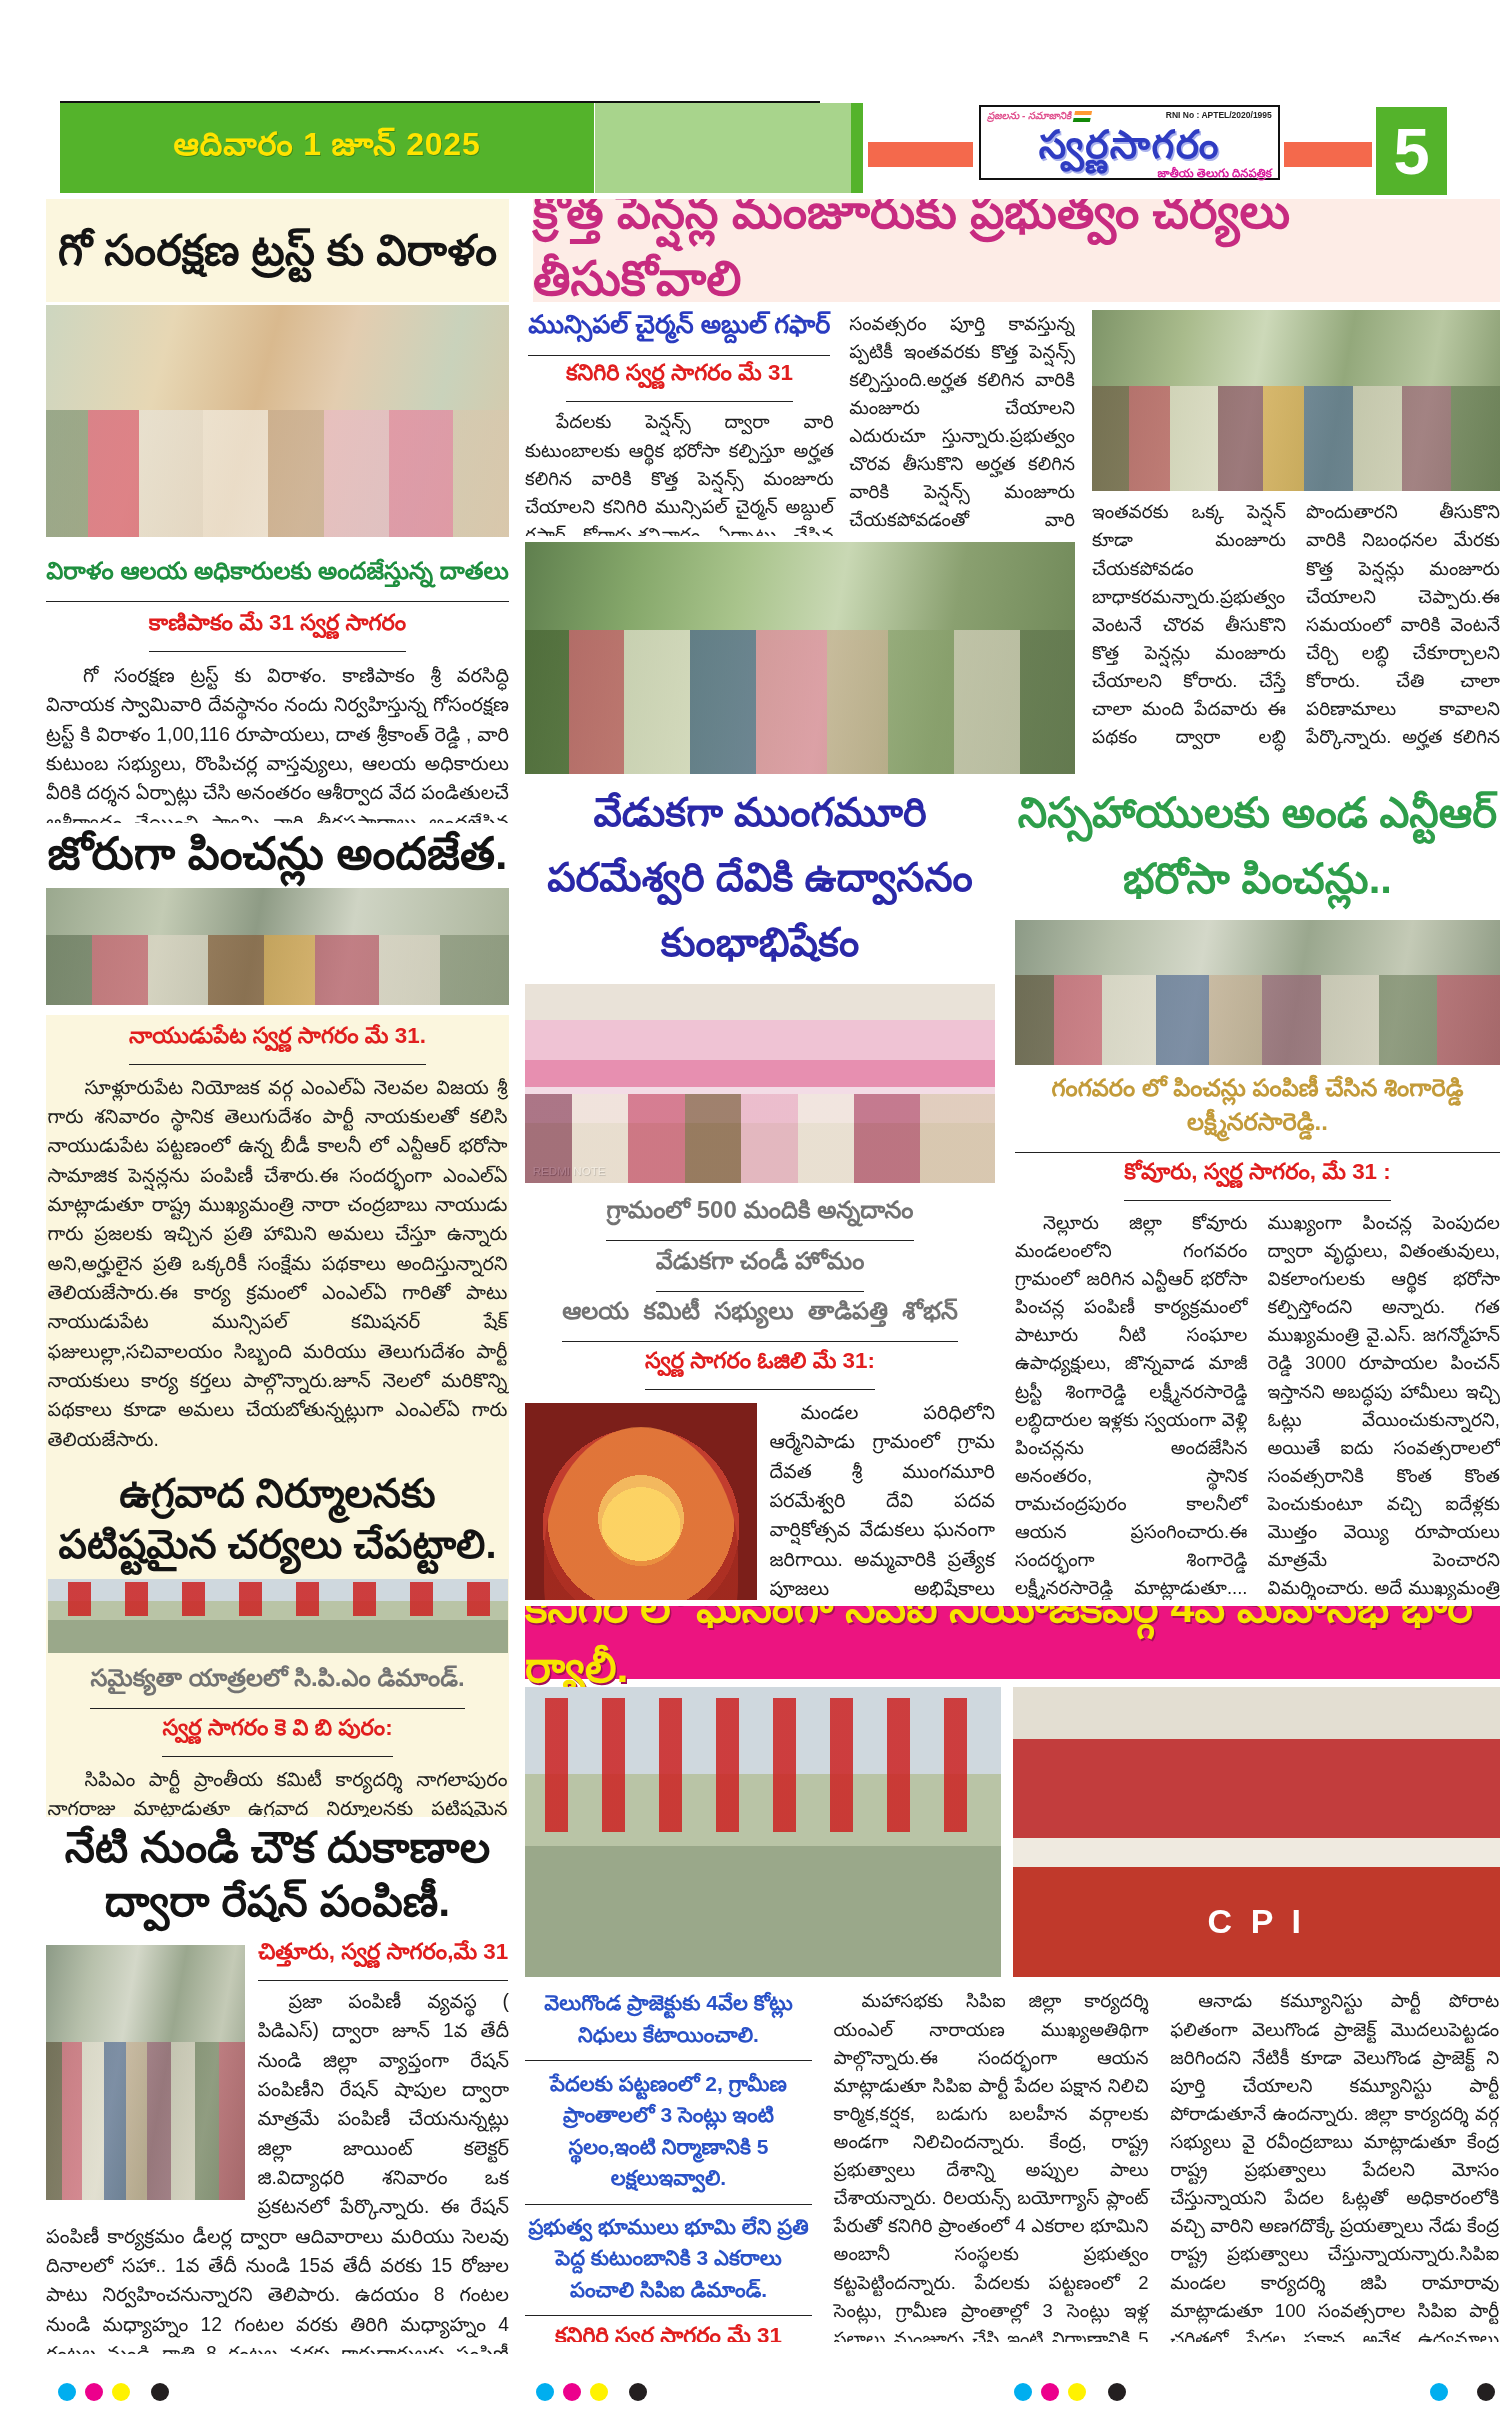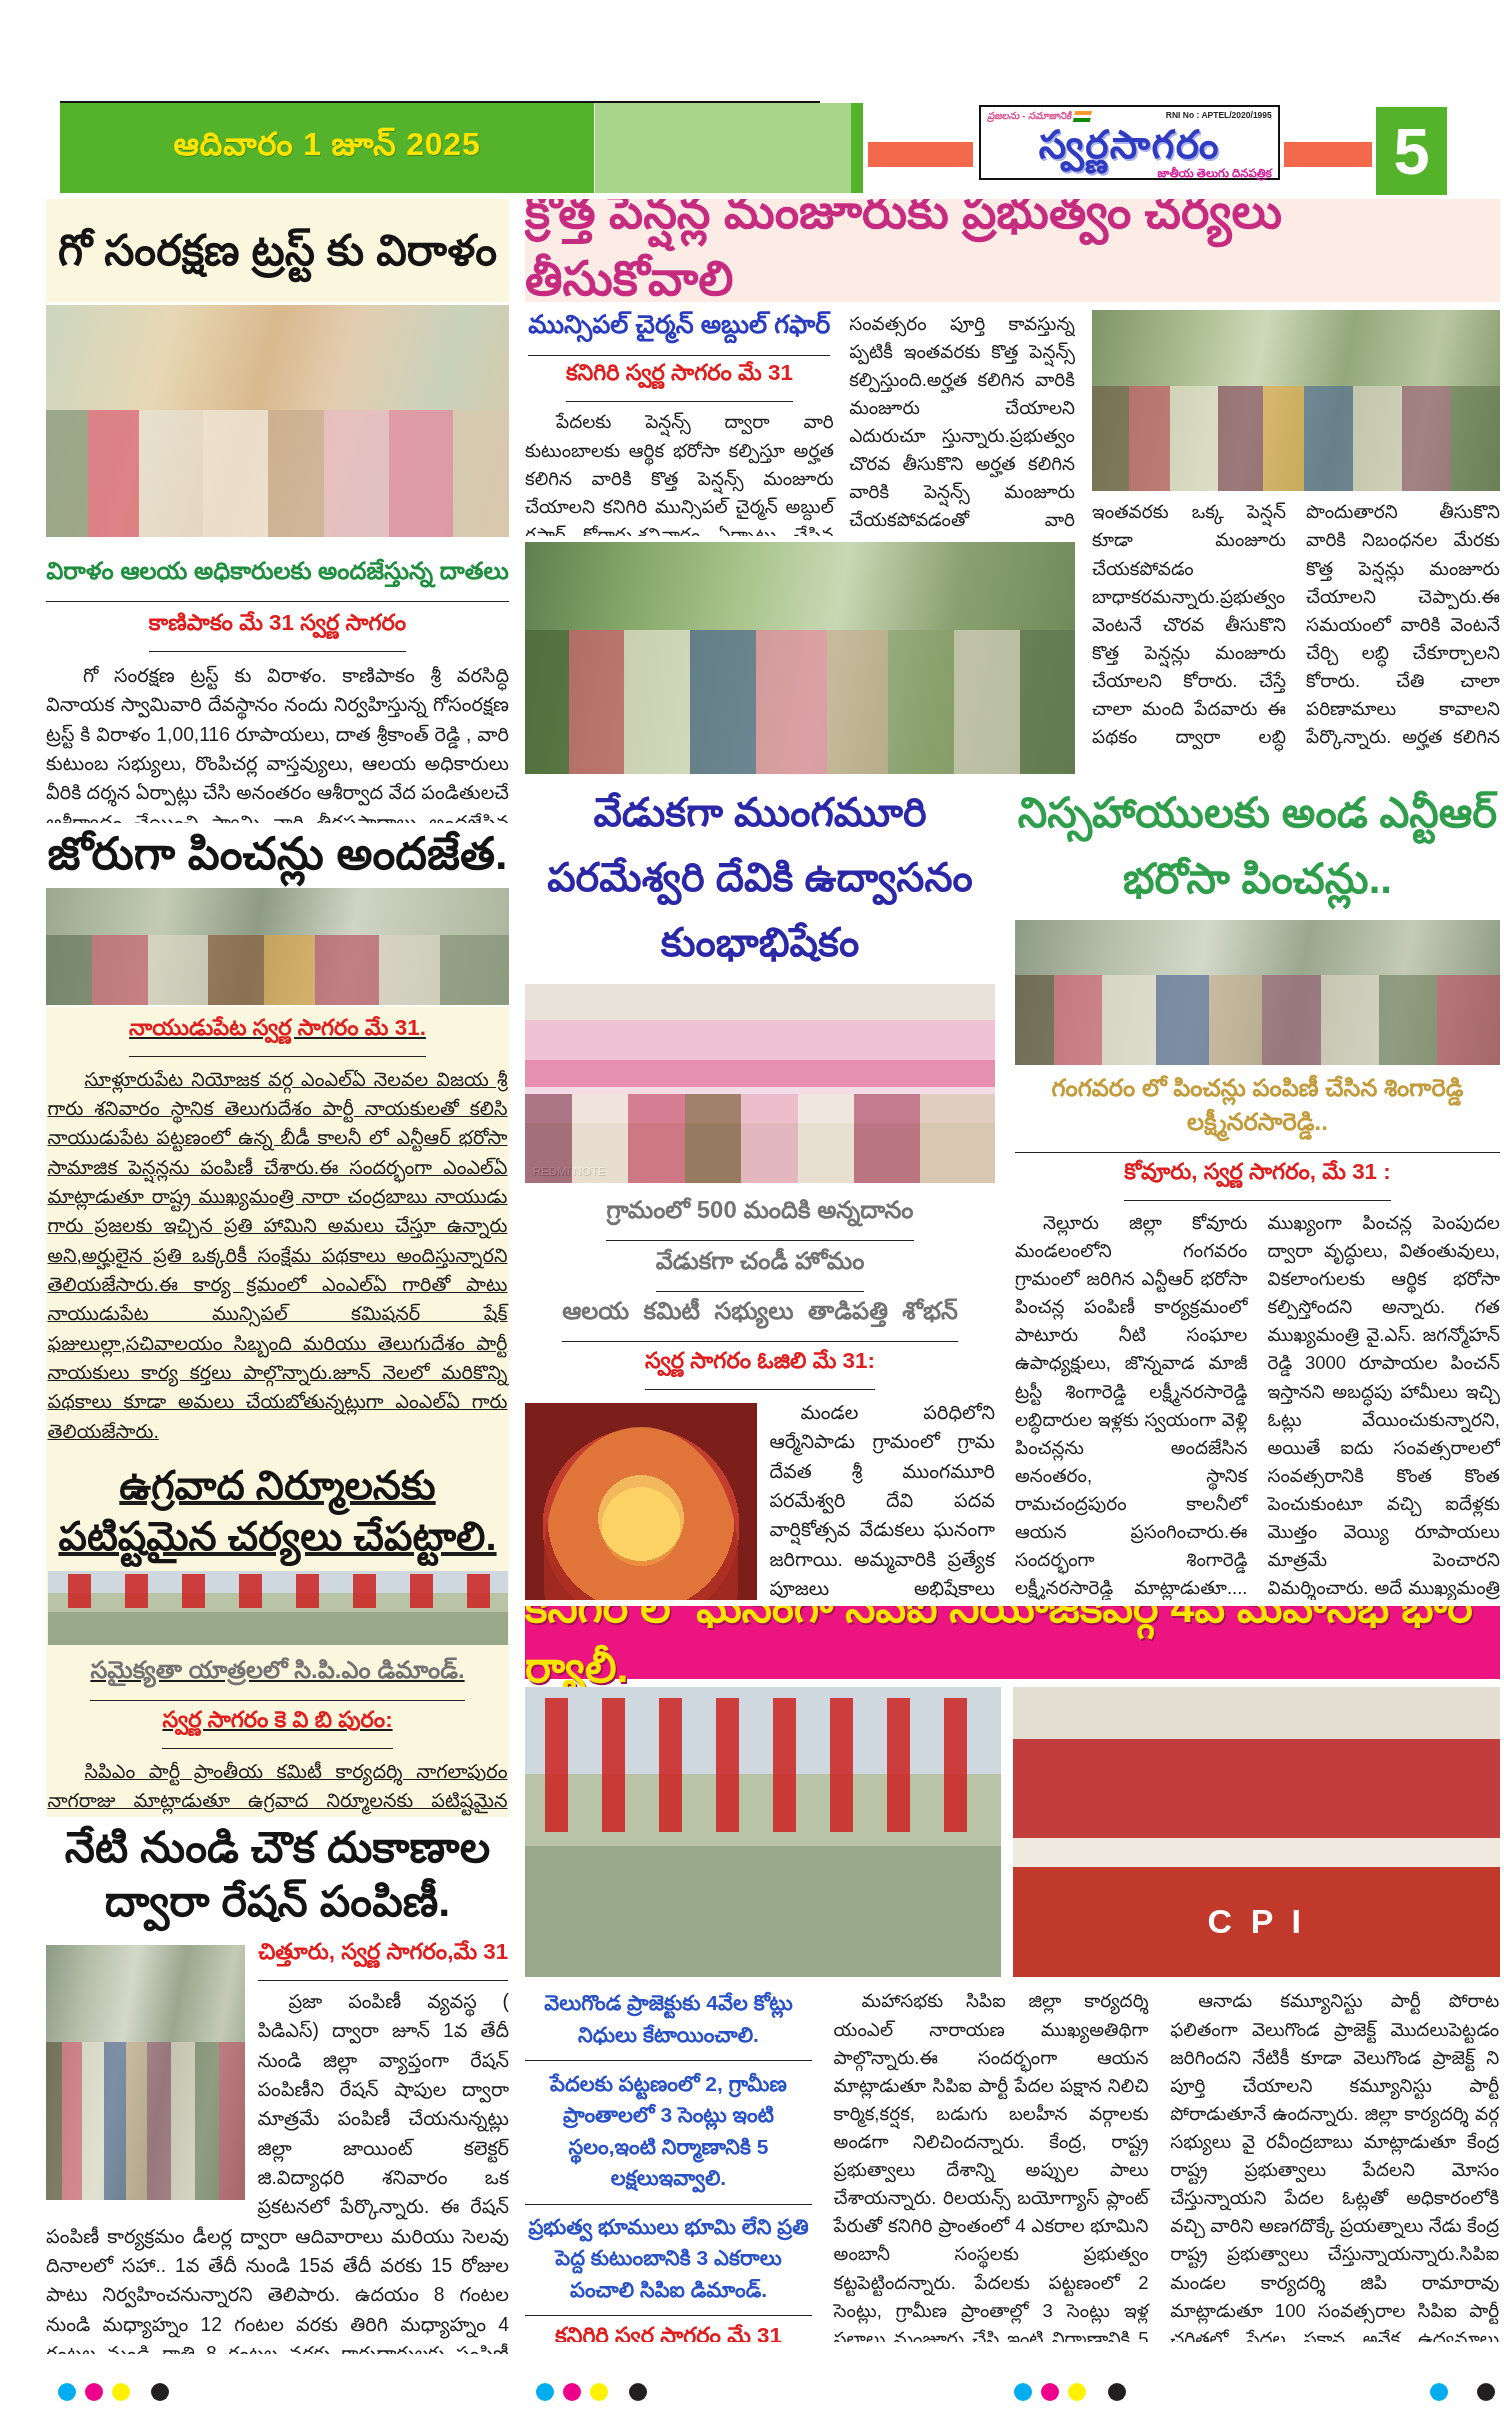--- a/index.html
+++ b/index.html
@@ -126,21 +126,21 @@
     <div class="cream-box ctr headline-black" style="height:103px; font-size:43px; line-height:103px;">గో సంరక్షణ ట్రస్ట్ కు విరాళం</div>
     <div class="photo ph-temple" style="height:232px; margin-top:3.1px;"></div>
     <div class="ctr caption-green rule-under" style="margin-top:20px;">విరాళం ఆలయ అధికారులకు అందజేస్తున్న దాతలు</div>
     <div class="ctr dateline rule-under" style="margin-top:7.7px;">కాణిపాకం మే 31 స్వర్ణ సాగరం</div>
     <p class="jt body-txt" style="margin-top:9.3px; text-indent:37px;">గో సంరక్షణ ట్రస్ట్ కు విరాళం. కాణిపాకం శ్రీ వరసిద్ధి వినాయక స్వామివారి దేవస్థానం నందు నిర్వహిస్తున్న గోసంరక్షణ ట్రస్ట్ కి విరాళం 1,00,116 రూపాయలు, దాత శ్రీకాంత్ రెడ్డి , వారి కుటుంబ సభ్యులు, రొంపిచర్ల వాస్తవ్యులు, ఆలయ అధికారులు వీరికి దర్శన ఏర్పాట్లు చేసి అనంతరం ఆశీర్వాద వేద పండితులచే ఆశీర్వాదం చేయించి స్వామి వారి తీర్థప్రసాదాలు అందజేసిన ఆలయ ఏఈఓ రవీంద్రబాబు, సూపర్డెంట్ కోదండపాణి, తదితరులు ఉన్నారు.</p>
   </div>
 
   <div class="abs ovh" style="left:46px; top:825px; width:463px; height:992px;">
     <div class="ctr headline-black" style="font-size:45px; line-height:57px;">జోరుగా పించన్లు అందజేత.</div>
     <div class="photo ph-queue" style="height:117px; margin-top:6.2px;"></div>
-    <div class="cream-box" style="padding:7.7px 1.5px 10.8px 1.5px; margin-top:2px;text-decoration:underline;">
+    <div class="cream-box" style="padding:7.7px 1.5px 10.8px 1.5px; margin-top:10px;">
       <div class="ctr dateline rule-under">నాయుడుపేట స్వర్ణ సాగరం మే 31.</div>
       <p class="jt body-txt" style="margin-top:7.7px; text-indent:37px;">సూళ్లూరుపేట నియోజక వర్గ ఎంఎల్ఏ నెలవల విజయ శ్రీ గారు శనివారం స్థానిక తెలుగుదేశం పార్టీ నాయకులతో కలిసి నాయుడుపేట పట్టణంలో ఉన్న బీడీ కాలనీ లో ఎన్టీఆర్ భరోసా సామాజిక పెన్షన్లను పంపిణీ చేశారు.ఈ సందర్భంగా ఎంఎల్ఏ మాట్లాడుతూ రాష్ట్ర ముఖ్యమంత్రి నారా చంద్రబాబు నాయుడు గారు ప్రజలకు ఇచ్చిన ప్రతి హామిని అమలు చేస్తూ ఉన్నారు అని,అర్హులైన ప్రతి ఒక్కరికీ సంక్షేమ పథకాలు అందిస్తున్నారని తెలియజేసారు.ఈ కార్య క్రమంలో ఎంఎల్ఏ గారితో పాటు నాయుడుపేట మున్సిపల్ కమిషనర్ షేక్ ఫజులుల్లా,సచివాలయం సిబ్బంది మరియు తెలుగుదేశం పార్టీ నాయకులు కార్య కర్తలు పాల్గొన్నారు.జూన్ నెలలో మరికొన్ని పథకాలు కూడా అమలు చేయబోతున్నట్లుగా ఎంఎల్ఏ గారు తెలియజేసారు.</p>
       <div class="ctr headline-black" style="font-size:40px; line-height:51px; margin-top:14px;">ఉగ్రవాద నిర్మూలనకు పటిష్టమైన చర్యలు చేపట్టాలి.</div>
       <div class="photo ph-rally" style="height:74px; margin-top:9.3px;">
         <div class="flagrow"></div>
       </div>
       <div class="ctr caption-purple rule-under" style="margin-top:10.8px;">సమైక్యతా యాత్రలలో సి.పి.ఎం డిమాండ్.</div>
       <div class="ctr dateline rule-under" style="margin-top:6.2px;">స్వర్ణ సాగరం కె వి బి పురం:</div>
       <p class="jt body-txt" style="margin-top:7.7px; text-indent:37px;">సిపిఎం పార్టీ ప్రాంతీయ కమిటీ కార్యదర్శి నాగలాపురం నాగరాజు మాట్లాడుతూ ఉగ్రవాద నిర్మూలనకు పటిష్టమైన చర్యలు చేపట్టాలని. మతసామరస్యం దేశ సమగ్రత పరిరక్షణ కోరుతూ రాష్ట్ర కమిటీ ఇచ్చిన పిలుపులో భాగంగా సి. పి.ఎం పార్టీ ఆధ్వర్యంలో జరుగుతున్న సమైక్యత యాత్రలలో భాగంగా తిరుపతి జిల్లా కే వి బి పురం మండలం లోరాగిగుంట లోశనివారం మసీదు దగ్గర్నుంచి దామరకుంట దాకా సిపిఎం పార్టీ ఆధ్వర్యంలో ర్యాలీ నిర్మించా సమైక్యతా యాత్ర , కరపత్రాలను ప్రజలకు అందజేస్తూ కొనసాగింది. ఈ సదర్భంలో ఉగ్రవాదులు, మతోన్మాదానికి వ్యతిరేకంగా పెద్ద ఎత్తున ప్రజలు తరలివచ్చి సమైక్యతా యాత్రను జయప్రదం చేయాలని పిలుపునిచ్చారు. అనంతరం ఉగ్రవాద శిబిరాలను ధ్వంసం చేసిన సైనికులకు అభినందనలు తెలియజేస్తూ ప్రాంతీయ కమిటీ ఆధ్వర్యంలో ప్రదర్శన నిర్వహించారు. ఈ కార్యక్రమంలో ప్రాంతీయ కమిటీ నాయకులు, కార్యకర్తలు పెద్ద సంఖ్యలో పాల్గొన్నారు.</p>
     </div>
@@ -152,21 +152,21 @@
       <div>ద్వారా రేషన్ పంపిణీ.</div>
     </div>
     <div style="margin-top:10.8px;">
       <div class="photo ph-ntr" style="float:left; width:199px; height:255px; margin:6.2px 12.4px 4.6px 0;"></div>
       <div class="ctr dateline rule-under">చిత్తూరు, స్వర్ణ సాగరం,మే 31</div>
       <p class="jt body-txt" style="margin-top:6.2px; text-indent:31px;">ప్రజా పంపిణీ వ్యవస్థ ( పిడిఎస్) ద్వారా జూన్ 1వ తేదీ నుండి జిల్లా వ్యాప్తంగా రేషన్ పంపిణీని రేషన్ షాపుల ద్వారా మాత్రమే పంపిణీ చేయనున్నట్లు జిల్లా జాయింట్ కలెక్టర్ జి.విద్యాధరి శనివారం ఒక ప్రకటనలో పేర్కొన్నారు. ఈ రేషన్ పంపిణీ కార్యక్రమం డీలర్ల ద్వారా ఆదివారాలు మరియు సెలవు దినాలలో సహా.. 1వ తేదీ నుండి 15వ తేదీ వరకు 15 రోజుల పాటు నిర్వహించనున్నారని తెలిపారు. ఉదయం 8 గంటల నుండి మధ్యాహ్నం 12 గంటల వరకు తిరిగి మధ్యాహ్నం 4 గంటల నుండి రాత్రి 8 గంటల వరకు కార్డుదారులకు పంపిణీ చేయడం జరుగుతుందన్నారు. 65 సంవత్సరాలు పైబడిన వృద్ధులకు కోరుకుంటే వారి ఇంటి వద్దకే వెళ్లి సరుకులు పంపిణీ చేస్తారని తెలిపారు. డీలర్ల వద్ద బియ్యం మీద ఎలాంటి ఫిర్యాదులు ఉన్నా టోల్ ఫ్రీ నంబర్ కు ఫిర్యాదు చేయాలని ఈ ప్రకటనలో పేర్కొన్నారు.</p>
     </div>
   </div>
 
   <div class="abs ovh" style="left:525px; top:199px; width:975px; height:578px;">
-    <div class="banner-main" style="height:103px;">క్రొత్త పెన్షన్ల మంజూరుకు ప్రభుత్వం చర్యలు తీసుకోవాలి</div>
+    <div class="banner-main" style="height:103px;margin-left:8px;">క్రొత్త పెన్షన్ల మంజూరుకు ప్రభుత్వం చర్యలు తీసుకోవాలి</div>
     <div style="display:flex; gap:17px; margin-top:7.7px;">
       <div style="width:550px;">
         <div style="display:flex; gap:15.4px; height:226px; overflow:hidden;">
           <div style="width:309px;">
             <div class="ctr subhead-blue rule-under">మున్సిపల్ చైర్మన్ అబ్దుల్ గఫార్</div>
             <div class="ctr dateline rule-under" style="margin-top:4.6px;">కనిగిరి స్వర్ణ సాగరం మే 31</div>
             <p class="jt body-txt" style="margin-top:6.2px; text-indent:31px; font-size:18.5px;">పేదలకు పెన్షన్స్ ద్వారా వారి కుటుంబాలకు ఆర్థిక భరోసా కల్పిస్తూ అర్హత కలిగిన వారికి కొత్త పెన్షన్స్ మంజూరు చేయాలని కనిగిరి మున్సిపల్ చైర్మన్ అబ్దుల్ గఫార్ కోరారు.శనివారం ఏర్పాటు చేసిన కార్యక్రమంలో మున్సిపాలిటీ పరిధిలోన బొగ్గు కాలనీలో అధికారులతో కలిసి మున్సిపల్ చైర్మన్ అబ్దుల్ గఫార్ పెన్షన్ల పంపిణీని పరిశీలించారు. అనంతరం మున్సిపల్ చైర్మన్ అబ్దుల్ గఫార్ మాట్లాడుతూ గత ప్రభుత్వంలో అర్హత కలిగిన ప్రతి ఒక్కరికీ పెన్షన్స్ మంజూరు చేయడం జరిగింది. కూటమి ప్రభుత్వం ఏర్పడి ఇప్పటికి</p>
           </div>
           <div style="width:226px;">
             <p class="jt body-txt" style="font-size:18.5px;">సంవత్సరం పూర్తి కావస్తున్న ప్పటికీ ఇంతవరకు కొత్త పెన్షన్స్ కల్పిస్తుంది.అర్హత కలిగిన వారికి మంజూరు చేయాలని ఎదురుచూ స్తున్నారు.ప్రభుత్వం చొరవ తీసుకొని అర్హత కలిగిన వారికి పెన్షన్స్ మంజూరు చేయకపోవడంతో వారి కుటుంబాలలో ఆర్థిక అభివృద్ధికి ప్రభుత్వం తోడ్పడి నట్లుగా ఉంటుందని ఆయన అన్నారు.అలాగే డిజెబుల్ 2023 తర్వాత 60 ఏళ్లు నిండిన వారికి పెన్షన్ పొందుతూ కొంత మంది చనిపోవడం వలన వారి భార్యలకు పెన్షన్ మంజూరు చేసే విషయంలో కొంత సమయంలో మాత్రమే పెన్షన్ వచ్చే అవకాశం ఉన్న సమయంలో వారికి వెంటనే పెన్షన్ రాక ఇబ్బందులు పడుతున్నారని ఆయన కొనియాడారు. ప్రతి ఒక్కరికీ పెన్షన్ మం జూరు చేసే దిశగా ఉత్తర్వులు అందించాలని అన్నారు. వితంతు చేయడం లేదా అర్హులైన వారికి ఎంతైనా ఉందని</p>

